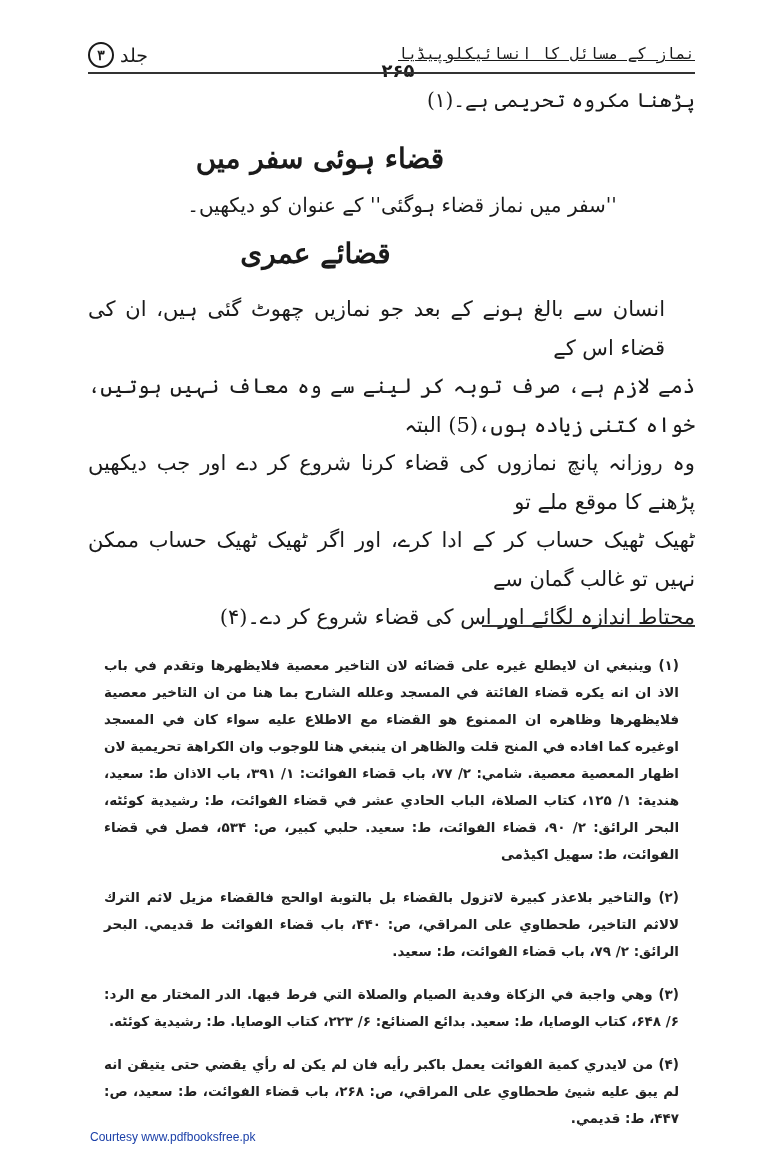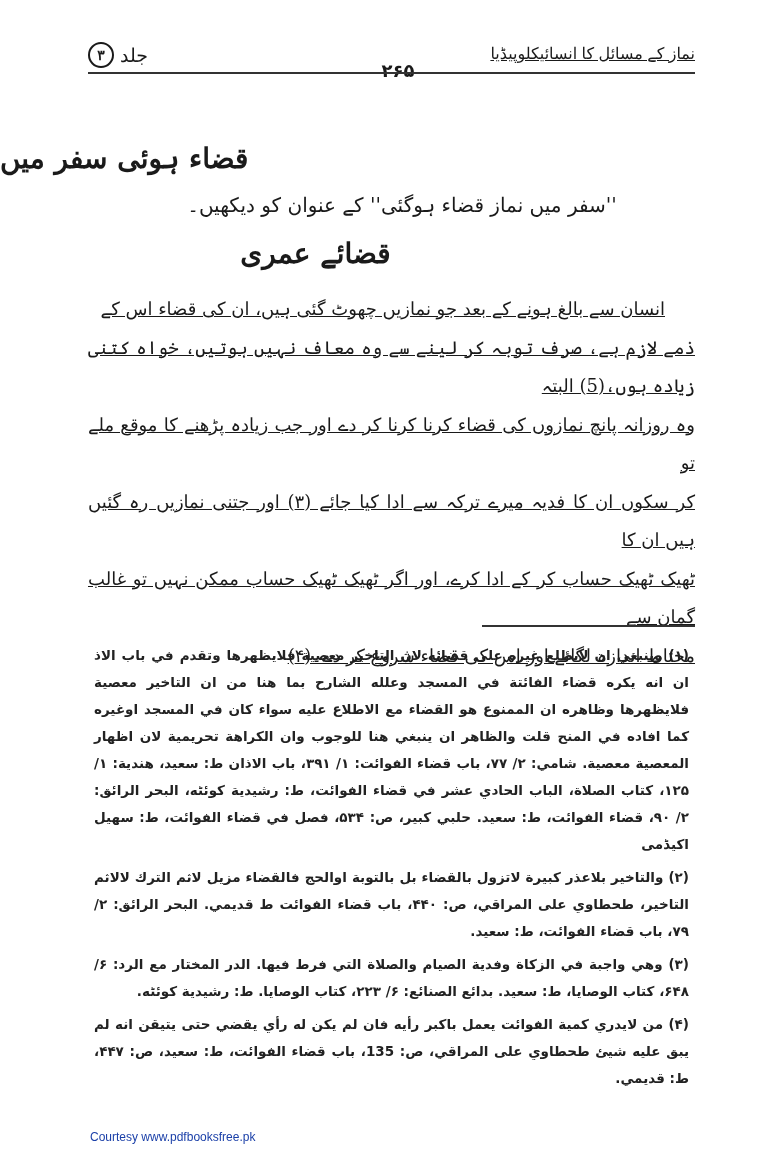--- a/index.html
+++ b/index.html
@@ -2,66 +2,66 @@
 <html><head>
   <meta charset="utf-8">
   <style>
     html, body { margin: 0; padding: 0; background: #ffffff; }
     body { width: 770px; height: 1160px; position: relative; overflow: hidden; color: #1a1a1a; }
     .page { position: absolute; left: 0; top: 0; width: 770px; height: 1160px; }
     .header { position: absolute; left: 88px; top: 42px; width: 607px; height: 30px; }
     .hdr-vol { position: absolute; left: 0; top: 0; font-family: "DejaVu Serif", serif; font-size: 19px; direction: rtl; display: flex; align-items: center; gap: 6px; }
     .hdr-vol .circ { display: inline-block; width: 22px; height: 22px; border: 2px solid #1a1a1a; border-radius: 50%; font-size: 14px; line-height: 22px; text-align: center; font-weight: bold; }
     .hdr-page { position: absolute; left: 270px; width: 80px; top: 18px; text-align: center; font-family: "DejaVu Sans", sans-serif; font-size: 18px; font-weight: bold; letter-spacing: 1px; }
-    .hdr-title { position: absolute; right: 0; top: 2px; direction: rtl; font-family: Liberation Sans, sans-serif; font-size: 16px; text-decoration: underline; }
+    .hdr-title { position: absolute; right: 0; top: 2px; direction: rtl; font-family: Liberation Mono, monospace; font-size: 16px; text-decoration: underline; }
     .rule-top { position: absolute; left: 88px; top: 72px; width: 607px; height: 0; border-top: 2px solid #333; }
     .urdu { direction: rtl; font-family: "DejaVu Serif", serif; color: #1a1a1a; position: absolute; }
     .line-cont { right: 75px; top: 88px; font-size: 20px; }
-    .h-safar { left: 0; width: 640px; text-align: left; top: 142px; font-size: 28px; font-weight: bold; }
+    .h-safar { left: 0; width: 640px; text-align: center; top: 142px; font-size: 28px; font-weight: bold; }
     .see-ref { left: 0; width: 752px; text-align: center; padding-left: 52px; box-sizing: border-box; top: 193px; font-size: 20px; }
     .h-umri { left: 0; width: 631px; text-align: center; top: 237px; font-size: 28px; font-weight: bold; }
-    .body-text { left: 88px; width: 607px; top: 290px; font-size: 18px; line-height: 38.5px; text-align: justify; text-align-last: right; text-decoration: underline; }
+    .body-text { left: 88px; width: 607px; top: 290px; font-size: 21px; line-height: 38.5px; text-align: justify; text-align-last: right; }
     .body-text p { margin: 0; }
     .body-text .indent { padding-right: 30px; }
     .fn-rule { position: absolute; left: 482px; top: 625px; width: 213px; border-top: 2px solid #333; }
     .footnotes { position: absolute; left: 88px; width: 607px; top: 636px; direction: rtl; font-family: "DejaVu Sans", sans-serif; font-size: 13.5px; line-height: 27px; font-weight: bold; color: #222; }
-    .footnotes p { margin: 6px; text-align: justify; }
+    .footnotes p { margin: 16px; text-align: justify; }
     .courtesy { position: absolute; left: 90px; top: 1130px; font-family: "Liberation Sans", sans-serif; font-size: 12px; color: #1a3fa8; }
   </style>
 </head>
 <body>
 
 <div class="page">
 
   <div class="header">
     <div class="hdr-vol">
       <span>جلد</span>
       <span class="circ">۳</span>
     </div>
     <div class="hdr-page">۲۶۵</div>
     <div class="hdr-title">نماز کے مسائل کا انسائیکلوپیڈیا</div>
   </div>
   <div class="rule-top"></div>
 
+  <div class="urdu line-cont">پڑھنا مکروہ تحریمی ہے۔(۱)</div>
   <div class="urdu h-safar">قضاء ہوئی سفر میں</div>
   <div class="urdu see-ref">''سفر میں نماز قضاء ہوگئی'' کے عنوان کو دیکھیں۔</div>
   <div class="urdu h-umri">قضائے عمری</div>
 
   <div class="urdu body-text">
     <p class="indent">انسان سے بالغ ہونے کے بعد جو نمازیں چھوٹ گئی ہیں، ان کی قضاء اس کے</p>
     <p>ذمے لازم ہے، صرف توبہ کر لینے سے وہ معاف نہیں ہوتیں، خواہ کتنی زیادہ ہوں،(5) البتہ</p>
-    <p>وہ روزانہ پانچ نمازوں کی قضاء کرنا کرنا کر دے اور جب زیادہ پڑھنے کا موقع ملے تو</p>
-    <p>کر سکوں ان کا فدیہ میرے ترکہ سے ادا کیا جائے (۳) اور جتنی نمازیں رہ گئیں ہیں ان کا</p>
+    <p>وہ روزانہ پانچ نمازوں کی قضاء کرنا شروع کر دے اور جب دیکھیں پڑھنے کا موقع ملے تو</p>
     <p>ٹھیک ٹھیک حساب کر کے ادا کرے، اور اگر ٹھیک ٹھیک حساب ممکن نہیں تو غالب گمان سے</p>
     <p>محتاط اندازہ لگائے اور اس کی قضاء شروع کر دے۔(۴)</p>
   </div>
 
   <div class="fn-rule"></div>
 
   <div class="footnotes">
     <p>(۱) وينبغي ان لايطلع غيره على قضائه لان التاخير معصية فلايظهرها وتقدم في باب الاذ ان انه يكره قضاء الفائتة في المسجد وعلله الشارح بما هنا من ان التاخير معصية فلايظهرها وظاهره ان الممنوع هو القضاء مع الاطلاع عليه سواء كان في المسجد اوغيره كما افاده في المنح قلت والظاهر ان ينبغي هنا للوجوب وان الكراهة تحريمية لان اظهار المعصية معصية. شامي: ۲/ ۷۷، باب قضاء الفوائت: ۱/ ۳۹۱، باب الاذان ط: سعيد، هندية: ۱/ ۱۲۵، كتاب الصلاة، الباب الحادي عشر في قضاء الفوائت، ط: رشيدية كوئٹه، البحر الرائق: ۲/ ۹۰، قضاء الفوائت، ط: سعيد. حلبي كبير، ص: ۵۳۴، فصل في قضاء الفوائت، ط: سهيل اكيڈمى</p>
     <p>(۲) والتاخير بلاعذر كبيرة لاتزول بالقضاء بل بالتوبة اوالحج فالقضاء مزيل لاثم الترك لالاثم التاخير، طحطاوي على المراقي، ص: ۴۴۰، باب قضاء الفوائت ط قديمي. البحر الرائق: ۲/ ۷۹، باب قضاء الفوائت، ط: سعيد.</p>
     <p>(۳) وهي واجبة في الزكاة وفدية الصيام والصلاة التي فرط فيها. الدر المختار مع الرد: ۶/ ۶۴۸، كتاب الوصايا، ط: سعيد. بدائع الصنائع: ۶/ ۲۲۳، كتاب الوصايا. ط: رشيدية كوئٹه.</p>
-    <p>(۴) من لايدري كمية الفوائت يعمل باكبر رأيه فان لم يكن له رأي يقضي حتى يتيقن انه لم يبق عليه شيئ طحطاوي على المراقي، ص: 135، باب قضاء الفوائت، ط: سعيد، ص: ۴۴۷، ط: قديمي.</p>
+    <p>(۴) من لايدري كمية الفوائت يعمل باكبر رأيه فان لم يكن له رأي يقضي حتى يتيقن انه لم يبق عليه شيئ طحطاوي على المراقي، ص: ۲۶۸، باب قضاء الفوائت، ط: سعيد، ص: ۴۴۷، ط: قديمي.</p>
   </div>
 
   <div class="courtesy">Courtesy www.pdfbooksfree.pk</div>
 </div>
 
 </body></html>

